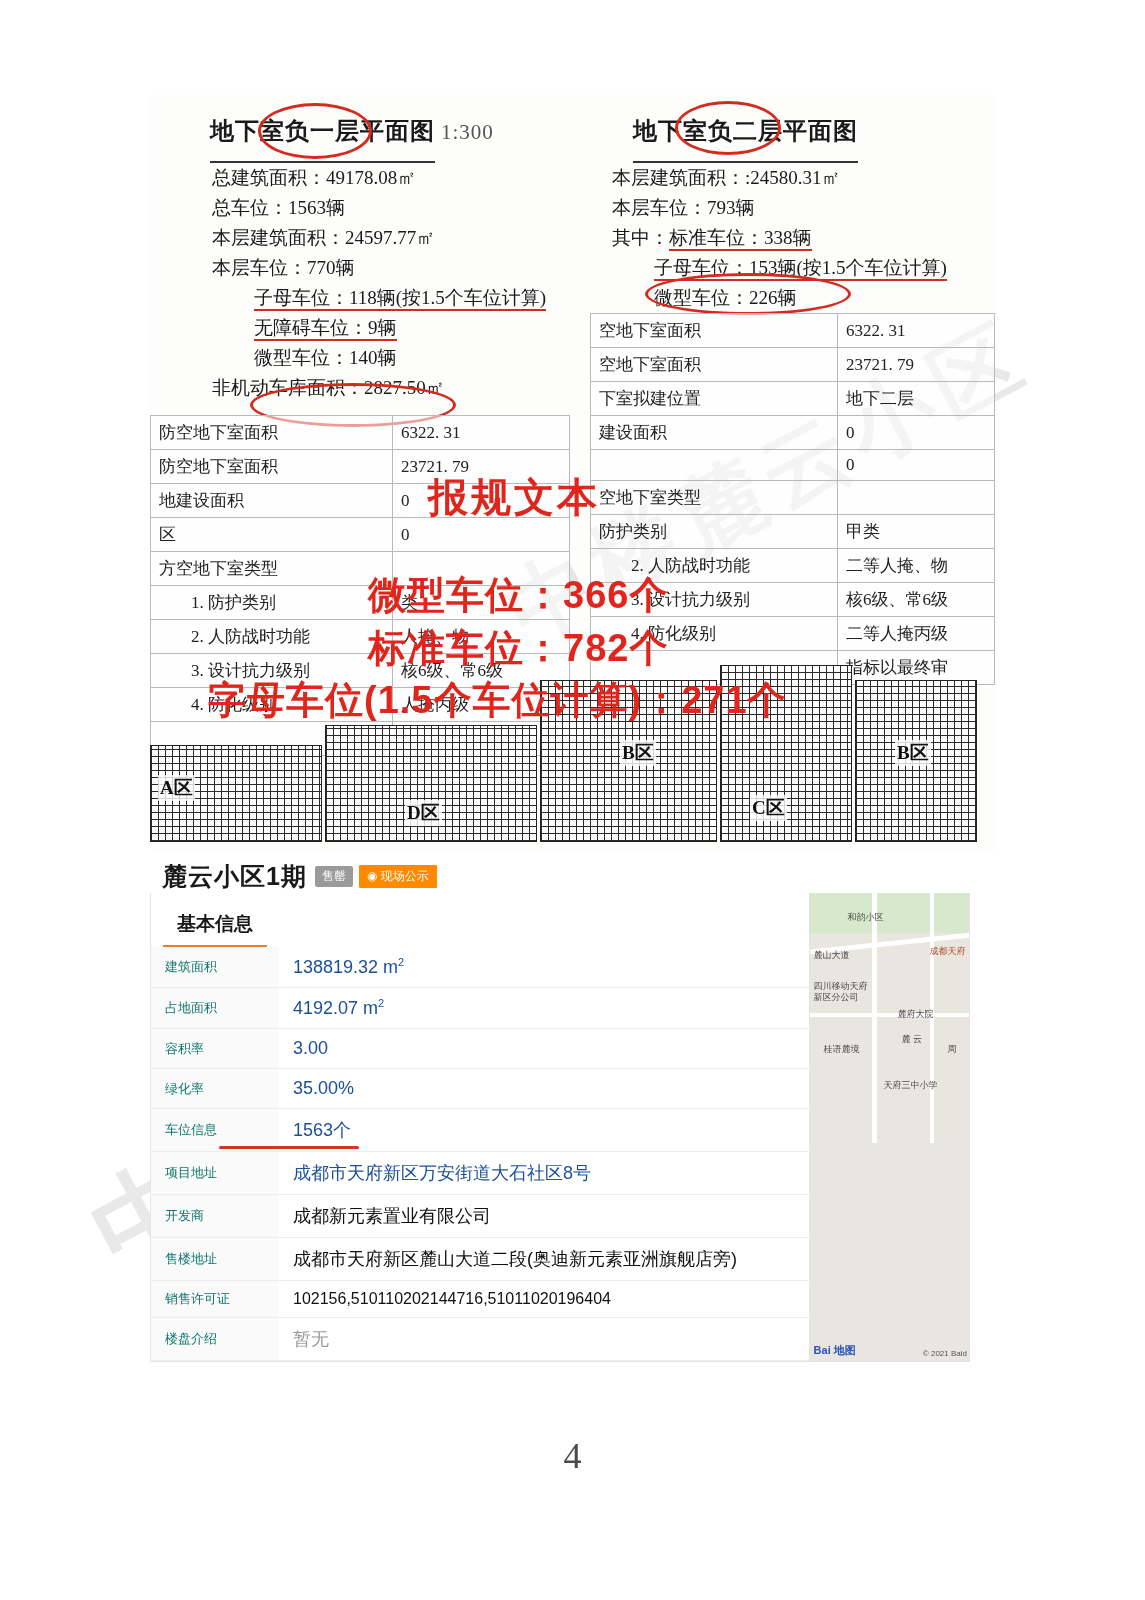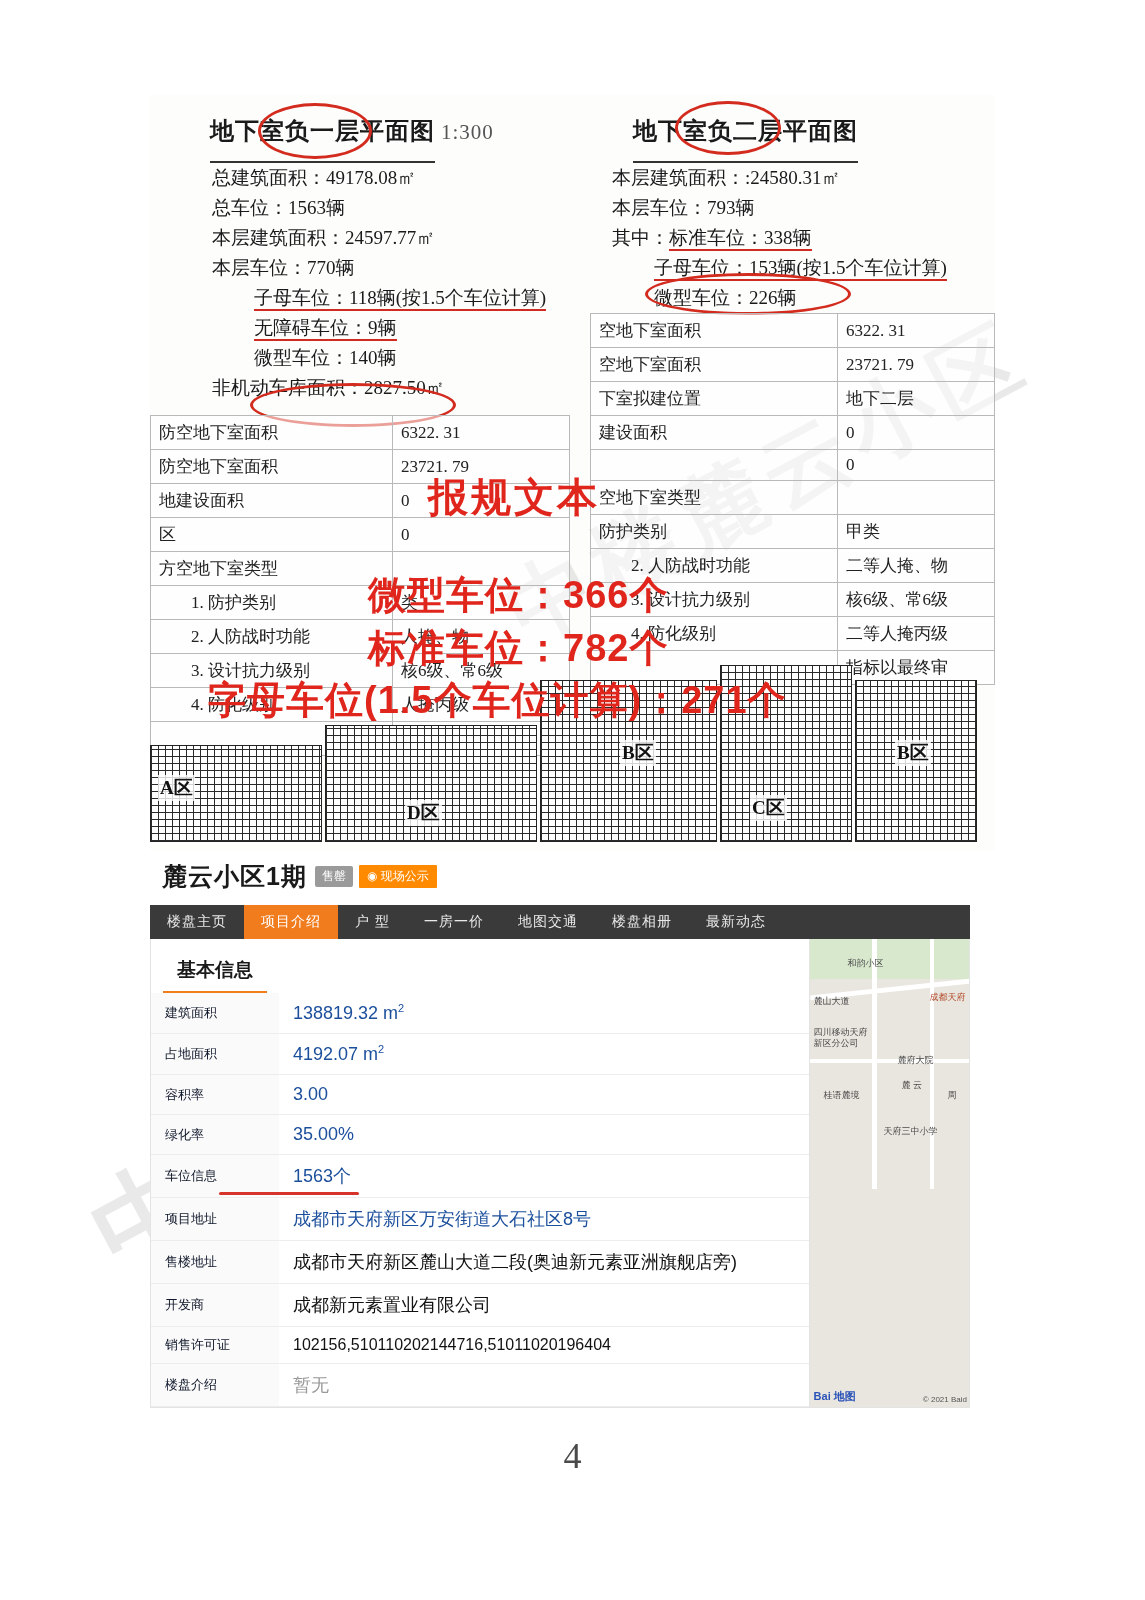--- a/index.html
+++ b/index.html
@@ -188,21 +188,21 @@
     border-bottom: 2px solid #f07c1e;
     display: inline-block;
     margin: 8px 0 0 12px;
   }
   .info-table { width: 100%; border-collapse: collapse; }
   .info-table tr { border-bottom: 1px solid #ededed; }
   .info-table td.k {
     width: 108px;
     padding: 9px 6px 9px 14px;
     font-size: 13px;
-    color: #0f172a;
+    color: #0f766e;
     background: #fafafa;
     vertical-align: middle;
   }
   .info-table td.v {
     padding: 9px 6px 9px 14px;
     font-size: 18px;
     color: #1b4f9c;
     vertical-align: middle;
   }
   .info-table td.v.dark { color: #111; }
@@ -429,29 +429,20 @@
 
   <div style="display:flex; align-items:center; padding-left:12px;">
     <span class="proj-title">麓云小区1期</span>
     <span class="badge-gray">售罄</span>
     <span class="badge-orange">
       <span>◉</span>
       <span>现场公示</span>
     </span>
   </div>
 
-  <div class="navbar">
-    <div class="nav-item">楼盘主页</div>
-    <div class="nav-item active">项目介绍</div>
-    <div class="nav-item">户 型</div>
-    <div class="nav-item">一房一价</div>
-    <div class="nav-item">地图交通</div>
-    <div class="nav-item">楼盘相册</div>
-    <div class="nav-item">最新动态</div>
-  </div>
 
   <div class="section-box">
     <div class="info-col">
       <div class="section-head">基本信息</div>
       <table class="info-table">
         <tbody>
             <tr>
           <td class="k">建筑面积</td>
           <td class="v"><span>138819.32 m</span><span class="sup">2</span></td>
         </tr>
@@ -472,26 +463,26 @@
           <td class="v" style="position:relative">
             <span>1563个</span>
             <span class="red-underline-short" style="left:-60px; bottom:2px; width:140px;"></span>
           </td>
         </tr>
         <tr>
           <td class="k">项目地址</td>
           <td class="v">成都市天府新区万安街道大石社区8号</td>
         </tr>
         <tr>
+          <td class="k">开发商</td>
+          <td class="v dark">成都新元素置业有限公司</td>
+        </tr>
+        <tr>
           <td class="k">售楼地址</td>
           <td class="v dark">成都市天府新区麓山大道二段(奥迪新元素亚洲旗舰店旁)</td>
-        </tr>
-        <tr>
-          <td class="k">开发商</td>
-          <td class="v dark">成都新元素置业有限公司</td>
         </tr>
         <tr>
           <td class="k">销售许可证</td>
           <td class="v dark" style="font-size:16px">102156,510110202144716,51011020196404</td>
         </tr>
         <tr>
           <td class="k">楼盘介绍</td>
           <td class="v muted">暂无</td>
         </tr>
       </tbody>

